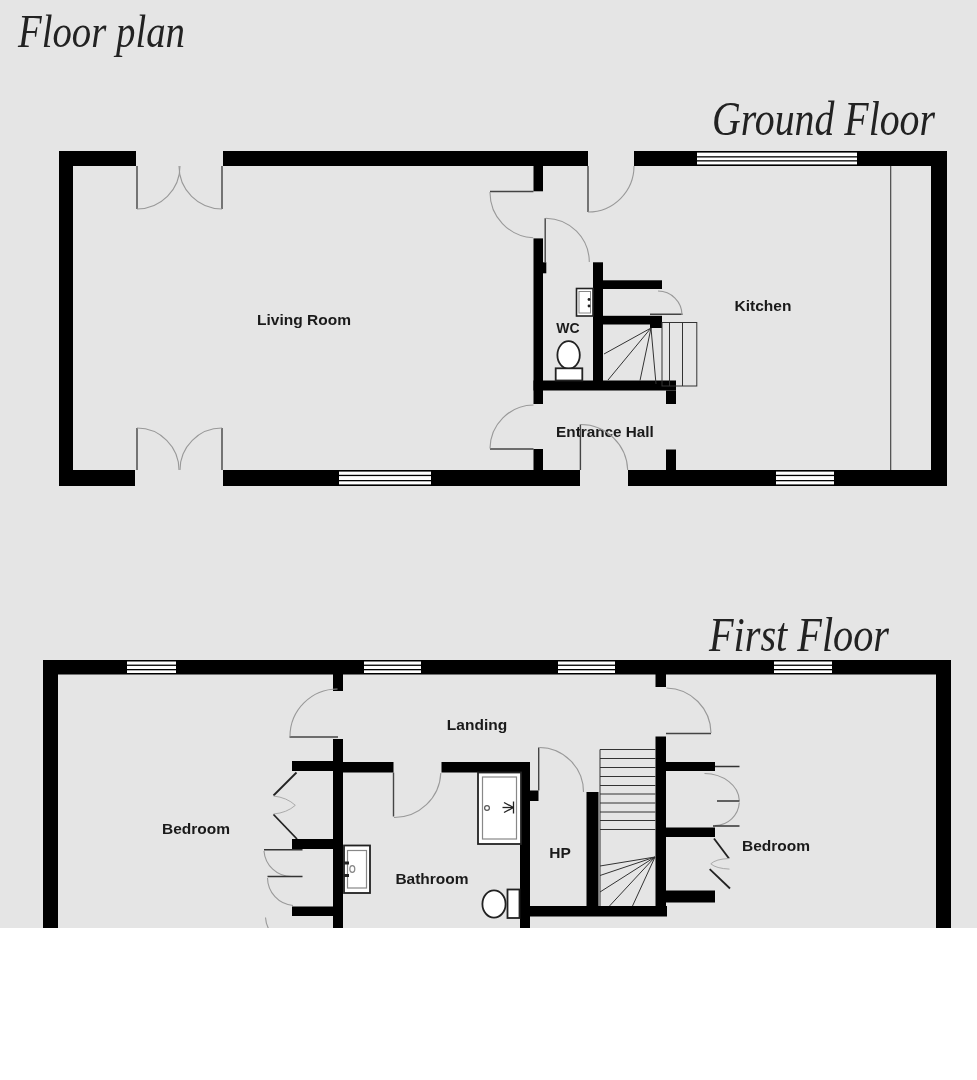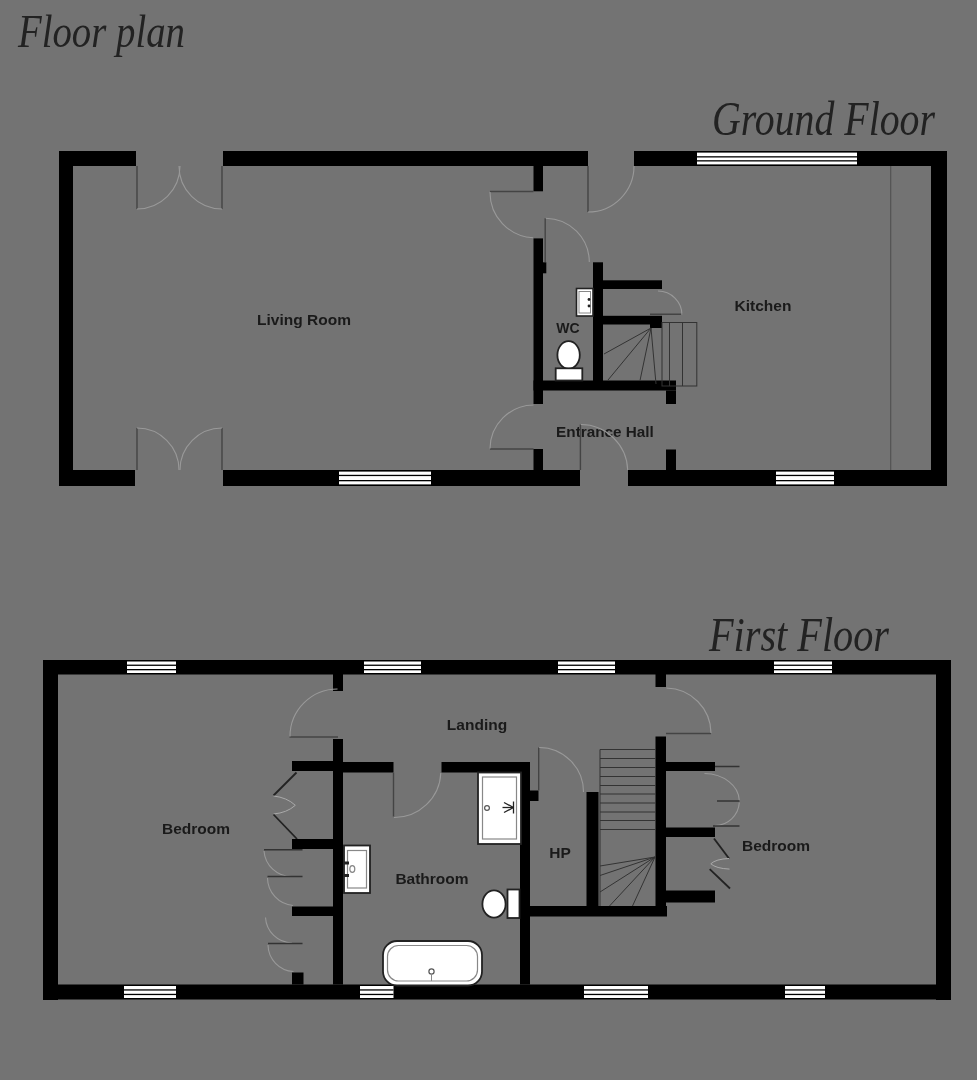--- a/index.html
+++ b/index.html
@@ -1,16 +1,16 @@
 <!DOCTYPE html>
 <html><head>
 <meta charset="utf-8">
 <style>
   html,body{margin:0;padding:0;background:#ffffff;}
-  .page{position:relative;width:977px;height:1080px;background:#737373;overflow:hidden;filter:grayscale(1);}
+  .page{position:relative;width:977px;height:928px;background:#e5e5e5;overflow:hidden;filter:grayscale(1);}
   svg{position:absolute;left:0;top:0;}
   .rl{font-family:"Liberation Sans",sans-serif;font-weight:bold;fill:#1a1a1a;}
   .title{font-family:"Liberation Serif",serif;font-style:italic;font-weight:normal;fill:#20203a;}
 </style>
 </head>
 <body>
 <div class="page">
 <svg width="977" height="1080" viewBox="0 0 977 1080">
 
   <text class="title" x="18" y="47" font-size="46" textLength="167" lengthAdjust="spacingAndGlyphs">Floor plan</text>

